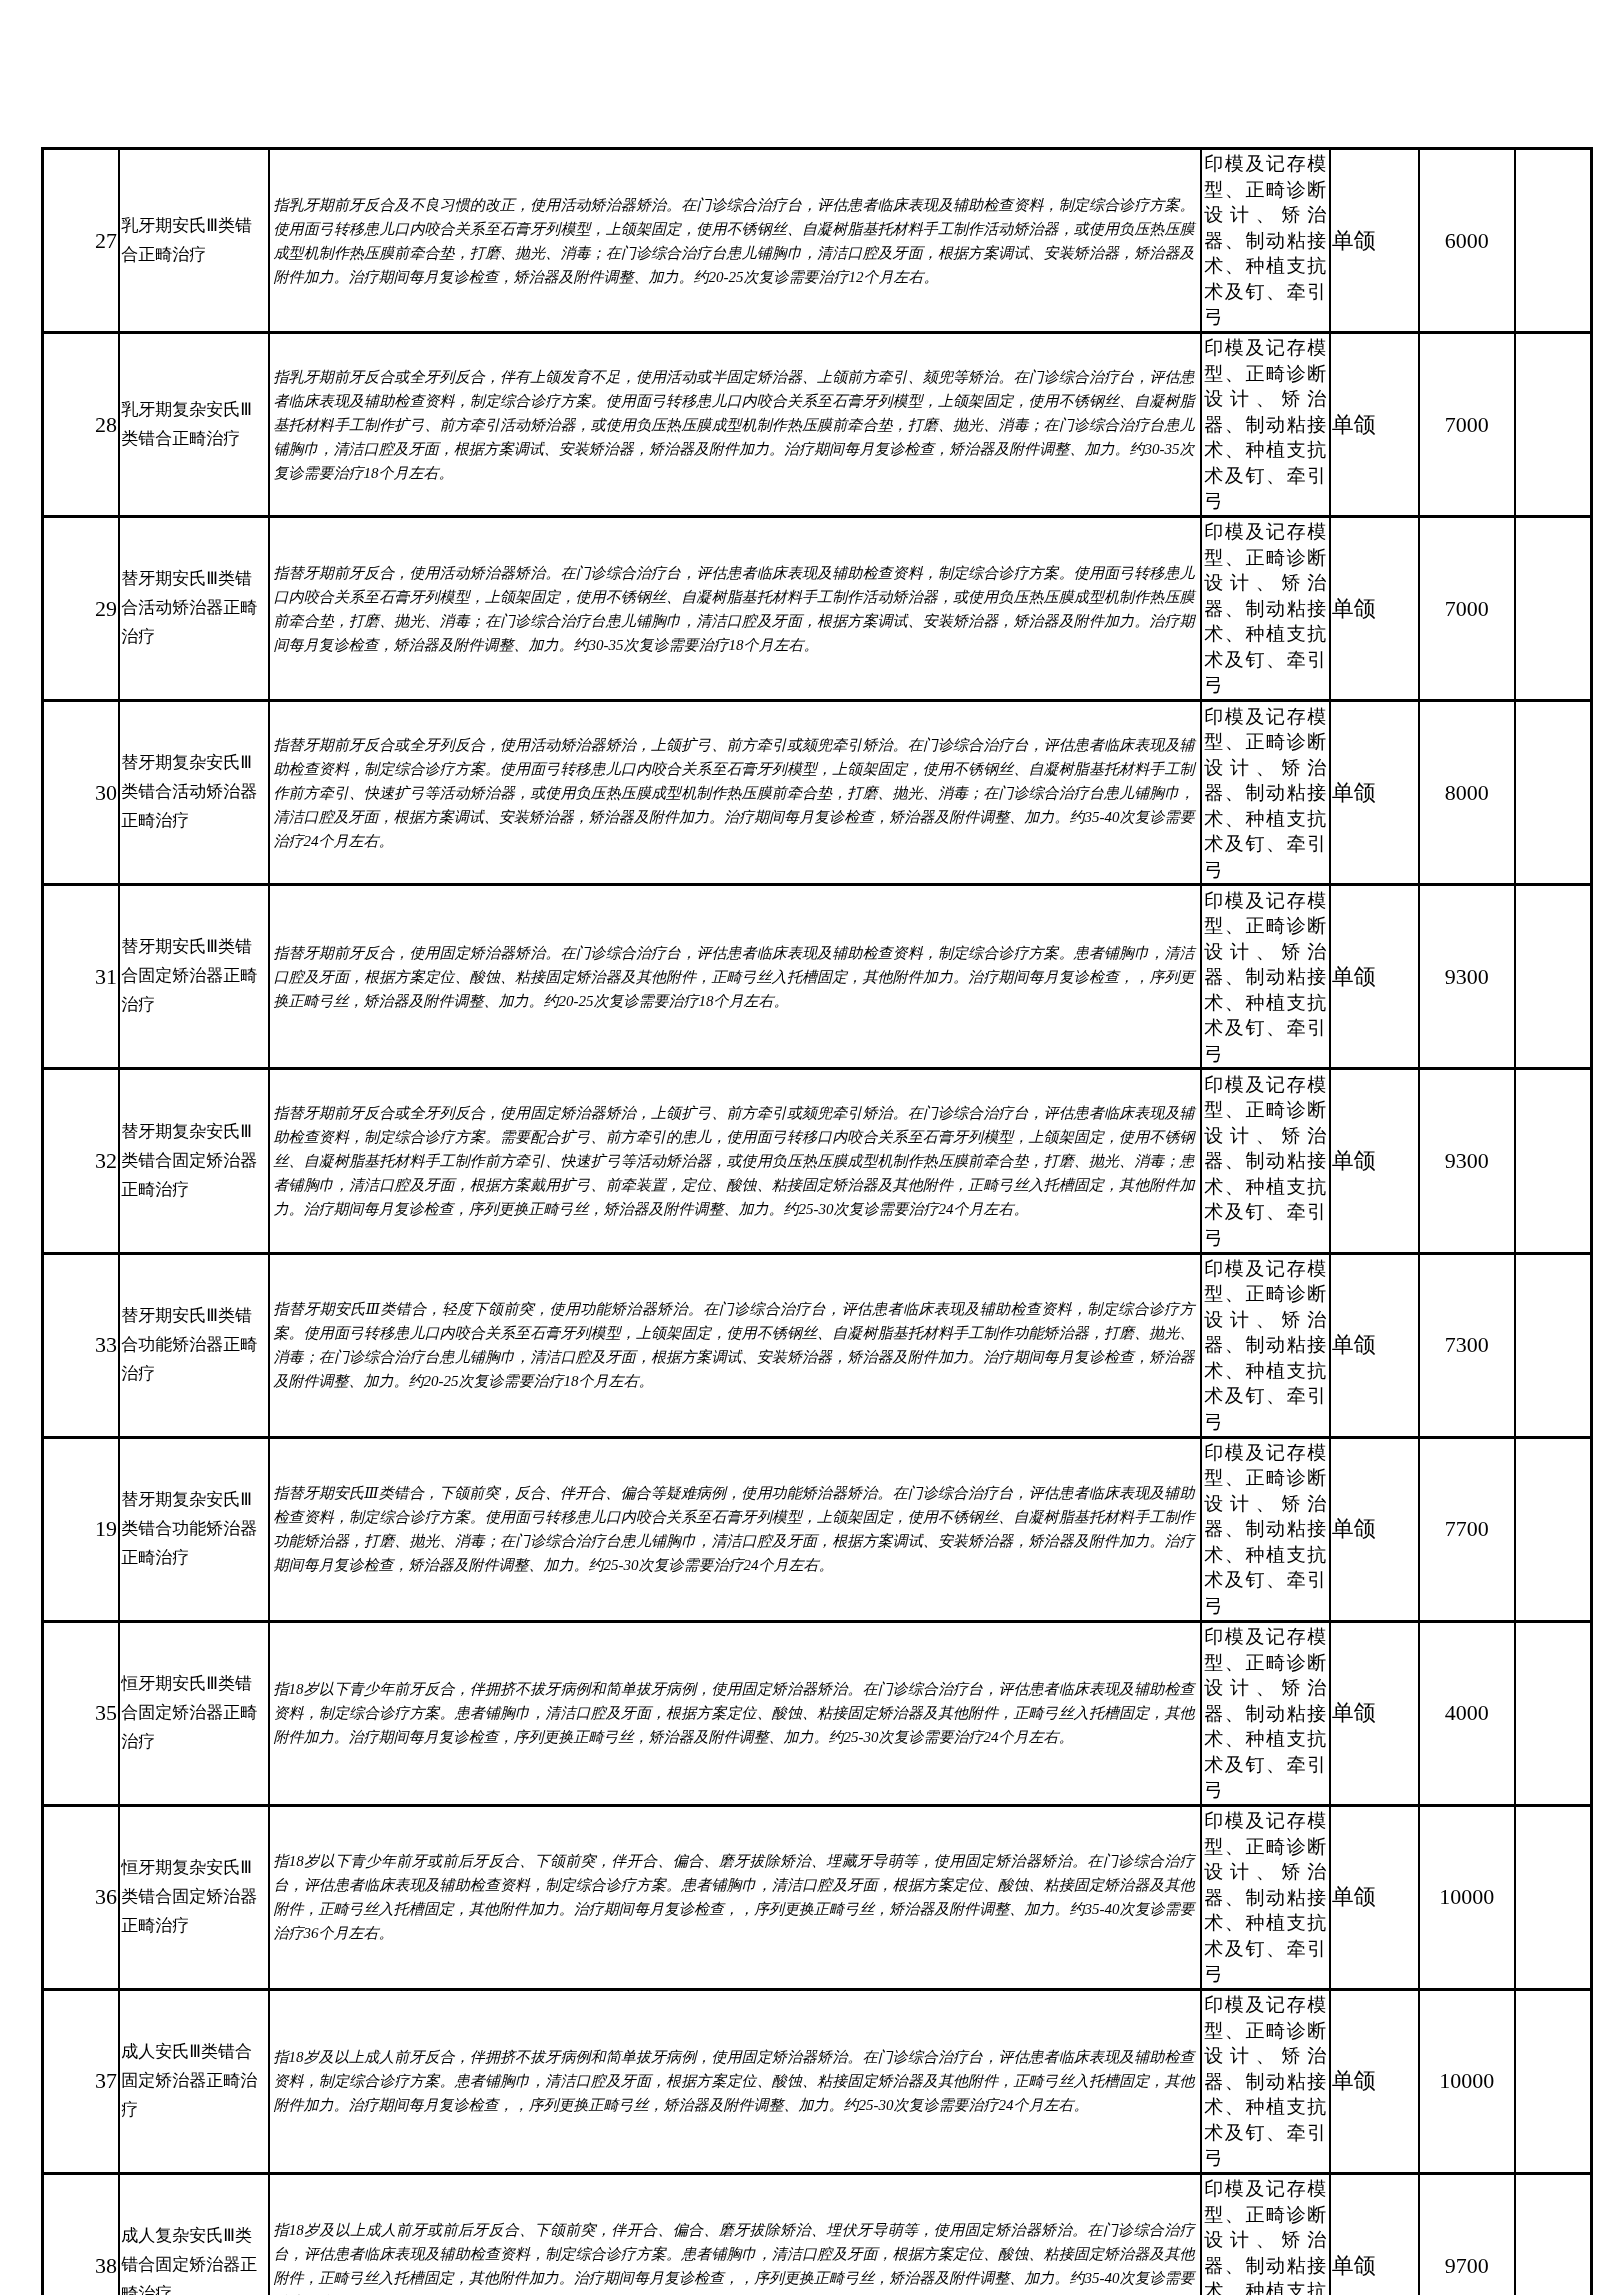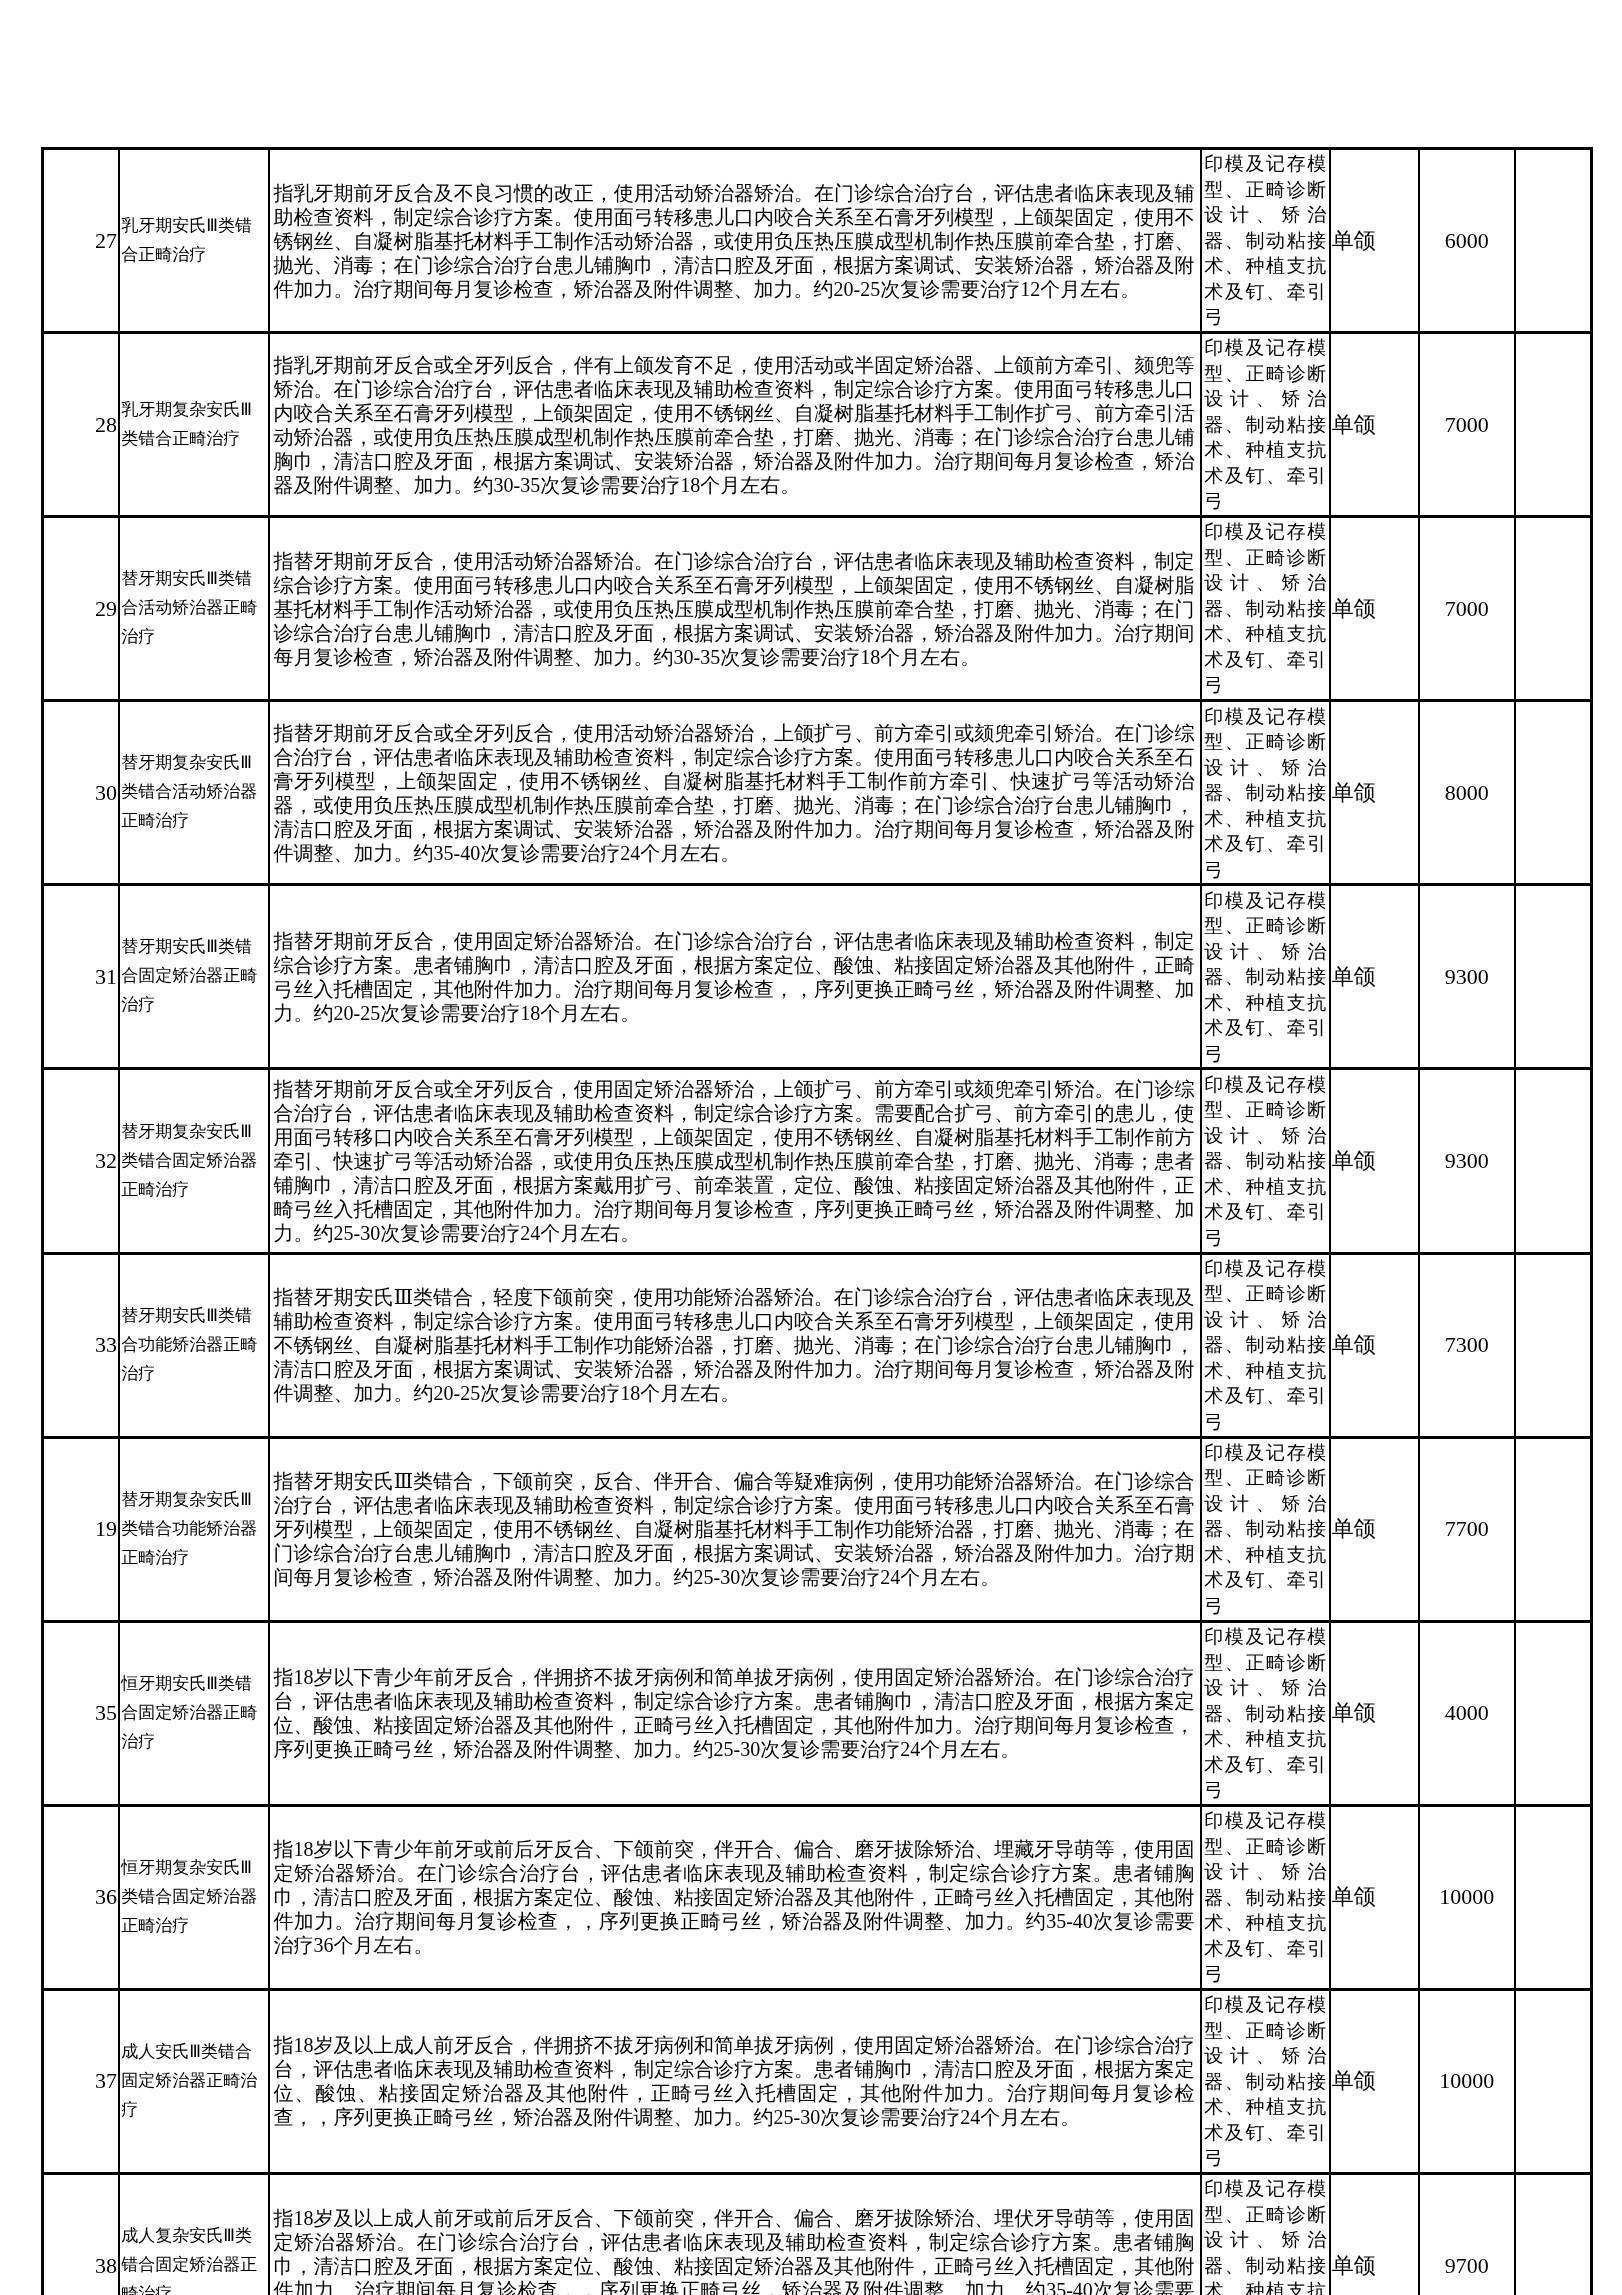--- a/index.html
+++ b/index.html
@@ -21,21 +21,21 @@
   td{
     border:2.6px solid #000;
     border-top-width:3.9px;
     border-bottom-width:3.9px;
     vertical-align:middle;
     overflow:hidden;
     word-break:break-all;
   }
   .col-no   {width:72px;text-align:right;font-size:22px;}
   .col-name {width:145px;text-align:left;font-size:17px;line-height:29px;padding:1.3px 1.3px;font-family:Liberation Mono, monospace;}
-  .col-desc {width:921px;text-align:justify;font-size:20px;line-height:24px;padding:2.6px 5.2px 2.6px 3.9px;}
+  .col-desc {width:921px;text-align:justify;font-size:15px;line-height:24px;padding:2.6px 5.2px 2.6px 3.9px;font-style:italic;}
   .col-notes{width:122px;text-align:justify;font-size:19px;line-height:25.5px;padding:1.3px 2.6px;}
   .col-unit {width:85px;text-align:left;font-size:22px;}
   .col-price{width:92px;text-align:center;font-size:22px;font-family:"Liberation Serif","DejaVu Serif",serif;border-radius:32px;}
   .col-extra{width:72px;}
   
   tbody tr:nth-child(1){height:151px}
   tbody tr:nth-child(2){height:151px}
   tbody tr:nth-child(3){height:141px}
   tbody tr:nth-child(4){height:147px}
   tbody tr:nth-child(5){height:137px}

